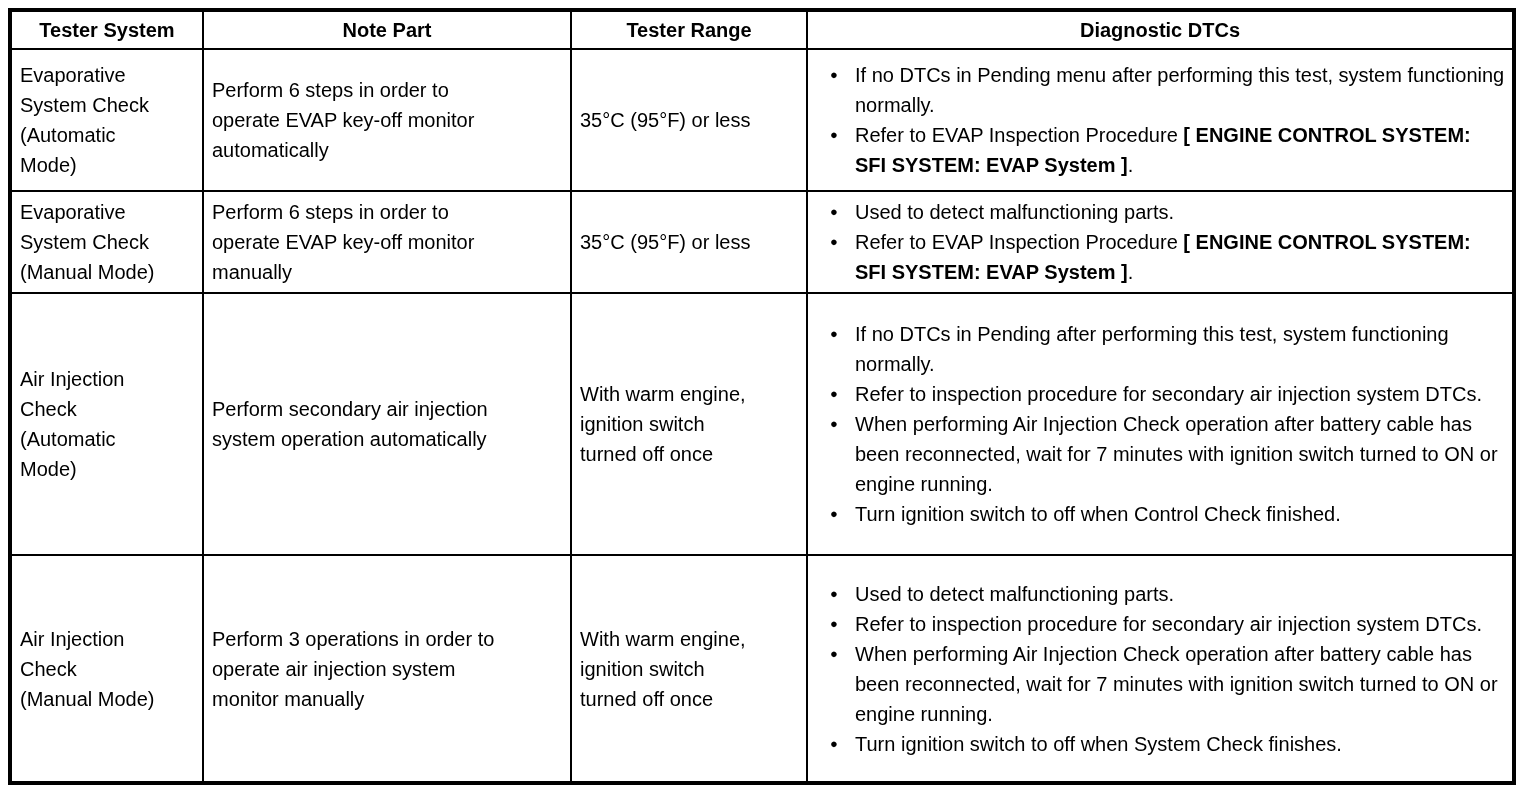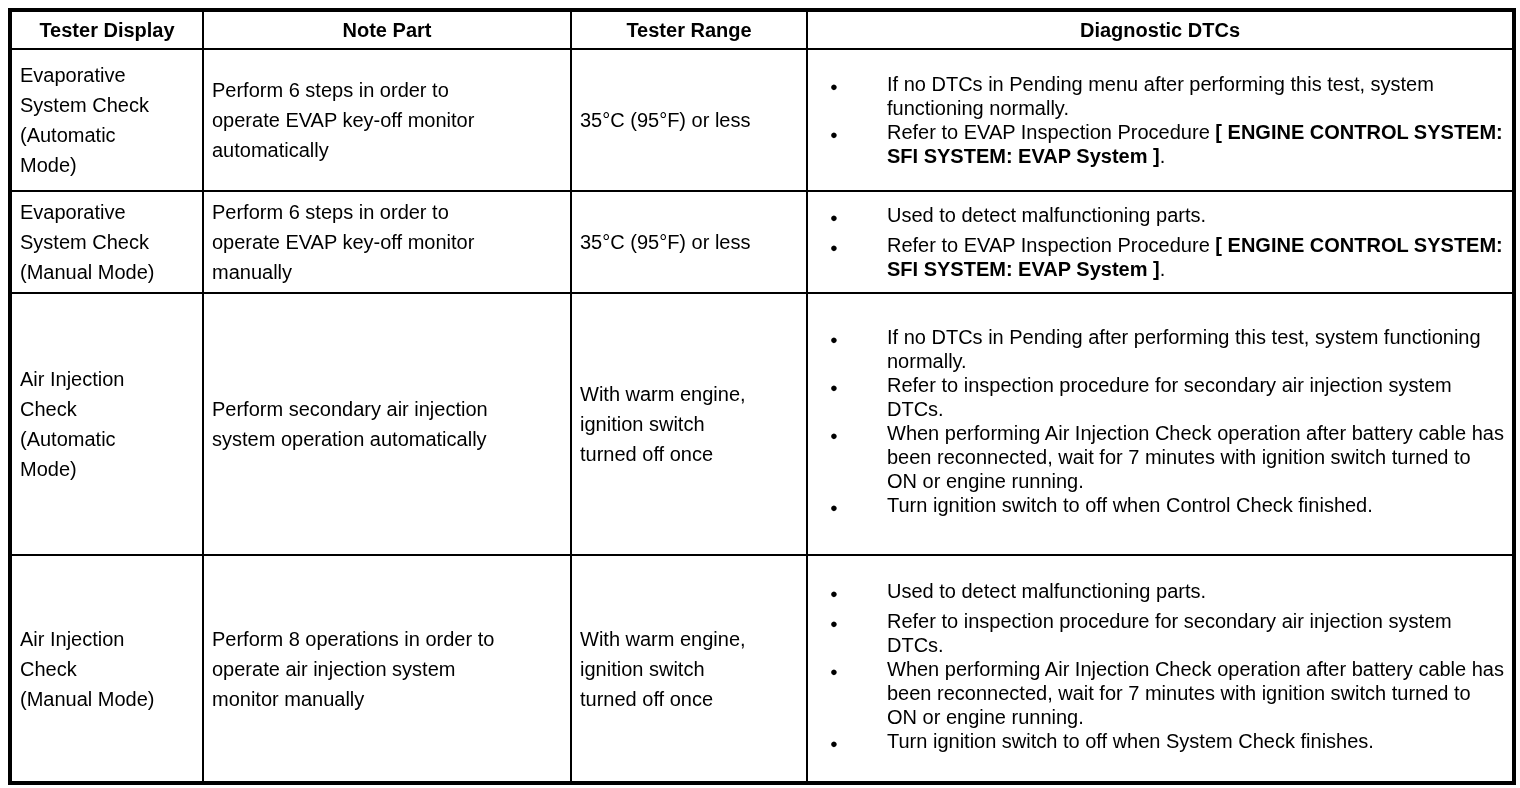--- a/index.html
+++ b/index.html
@@ -59,41 +59,40 @@
   }
   .bullet {
     flex: 0 0 auto;
     font-size: 13px;
     line-height: 30px;
     width: 13px;
     margin-right: 12px;
   }
   .note-text {
     flex: 1 1 auto;
-    line-height: 24px;
-    margin-left: 32px;
+    line-height: 30px;
   }
   .b {
     font-weight: bold;
   }
 </style>
 </head>
 <body>
 
 <div class="page">
   <table class="diag">
     <colgroup>
       <col class="c1">
         <col class="c2">
         <col class="c3">
         <col class="c4">
     </colgroup>
     <thead>
       <tr>
-        <th>Tester Display</th>
+        <th>Tester System</th>
         <th>Note Part</th>
         <th>Tester Range</th>
         <th>Diagnostic DTCs</th>
       </tr>
     </thead>
     <tbody>
 
       <tr class="r0">
         <td class="pre">Evaporative
 System Check
@@ -162,21 +161,21 @@
             <span class="bullet">●</span>
             <span class="note-text"><span>Turn ignition switch to off when Control Check finished.</span></span>
           </div>
         </td>
       </tr>
 
       <tr class="r3">
         <td class="pre">Air Injection
 Check
 (Manual Mode)</td>
-        <td class="pre">Perform 8 operations in order to
+        <td class="pre">Perform 3 operations in order to
 operate air injection system
 monitor manually</td>
         <td class="pre">With warm engine,
 ignition switch
 turned off once</td>
         <td class="notes-cell">
           <div class="note">
             <span class="bullet">●</span>
             <span class="note-text"><span>Used to detect malfunctioning parts.</span></span>
           </div>

